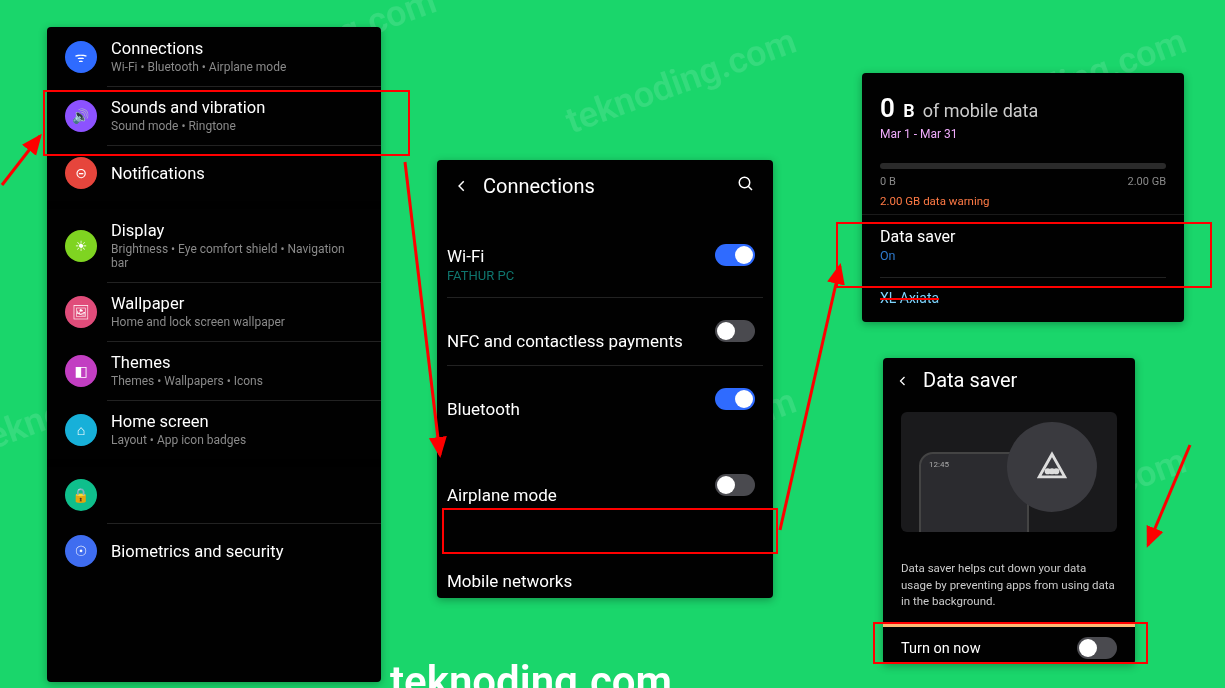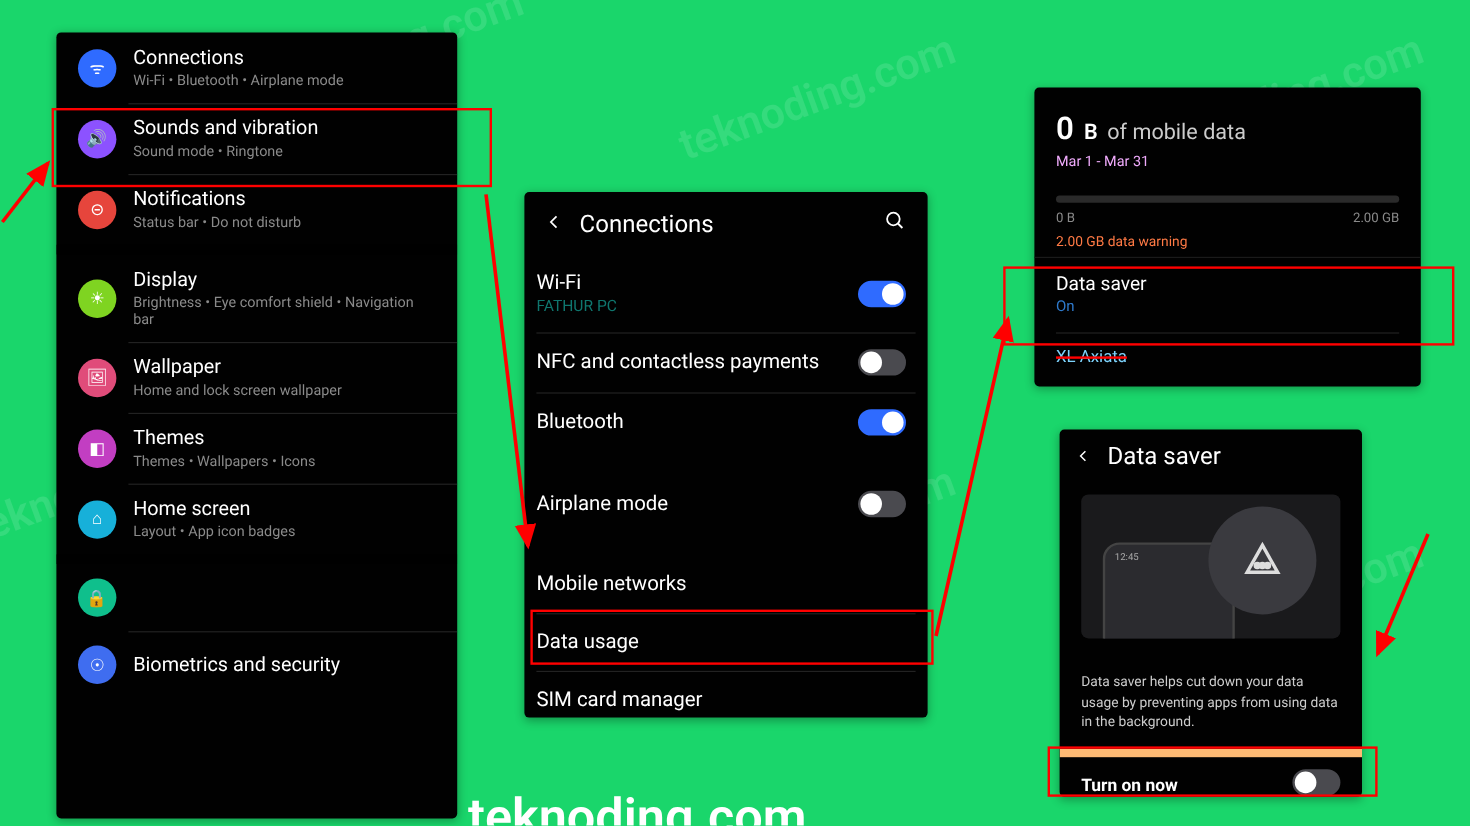--- a/index.html
+++ b/index.html
@@ -60,21 +60,21 @@
     .ic-cyan{background:#17b0d9}
     .ic-teal{background:#0fbf8c}.ic-blue2{background:#3f6df0}
     .item-txt { flex: 1; }
     .item-title { font-size: 16.5px; font-weight: 400; }
     .item-sub { font-size: 12px; color: #8a8a8a; margin-top: 2px; }
 
     .row {
       display: flex; align-items: center; padding: 14px 18px 14px 10px;
       cursor: pointer; position: relative;
     }
-    .row .rtxt { flex: 1; }
+    .row .rtxt { flex: 1; margin-top: 20px; }
     .row .rtitle { font-size: 17px; }
     .row .rsub { font-size: 13px; color: #0f766e; margin-top: 2px; }
     .row + .row::before {
       content: ""; position: absolute; top: 0; left: 10px; right: 10px;
       height: 1px; background: #222;
     }
     .toggle {
       width: 40px; height: 22px; border-radius: 22px;
       position: relative; background: #4a4a4f; flex-shrink: 0;
     }
@@ -121,22 +121,22 @@
     }
     .phone .stat { position: absolute; top: 6px; left: 8px; font-size: 8px; color: #aaa; }
     .circle {
       position: absolute; right: 20px; top: 10px; width: 90px; height: 90px;
       border-radius: 50%; background: #3a3a3f;
       display: flex; align-items: center; justify-content: center;
       font-size: 28px; color: #ddd;
     }
     .ds4-desc { font-size: 11.5px; color: #ccc; padding: 0 18px 14px; line-height: 1.45; }
     .ds4-toggle-row {
-      display: flex; align-items: flex-end; padding: 10px 18px 12px;
-      border-top: 7px solid #fdba74; cursor: pointer; font-weight: bold;
+      display: flex; align-items: center; padding: 10px 18px 12px;
+      border-top: 3px solid #fdba74; cursor: pointer;
     }
     .ds4-toggle-row .lbl { flex: 1; font-size: 14.5px; }
     .small-title { font-size: 15px; }
 
     .redbox { position: absolute; border: 2px solid #ff0000; pointer-events: none; }
     .r1 { top: 90px; left: 43px; width: 367px; height: 66px; }
     .r2 { top: 508px; left: 442px; width: 336px; height: 46px; }
     .r3 { top: 222px; left: 836px; width: 376px; height: 66px; }
     .r4 { top: 622px; left: 873px; width: 275px; height: 42px; }
 
@@ -167,21 +167,20 @@
         <div class="icon-wrap ic-purple">🔊</div>
         <div class="item-txt">
           <div class="item-title">Sounds and vibration</div>
           <div class="item-sub">Sound mode  •  Ringtone</div>
         </div>
       </div>
       <div class="item">
         <div class="icon-wrap ic-red">⊝</div>
         <div class="item-txt">
           <div class="item-title">Notifications</div>
-          <div class="item-sub">Status bar  •  Do not disturb</div>
         </div>
       </div>
       <div class="sep"></div>
       <div class="item first-item">
         <div class="icon-wrap ic-green">☀</div>
         <div class="item-txt">
           <div class="item-title">Display</div>
           <div class="item-sub">Brightness  •  Eye comfort shield  •  Navigation bar</div>
         </div>
       </div>

